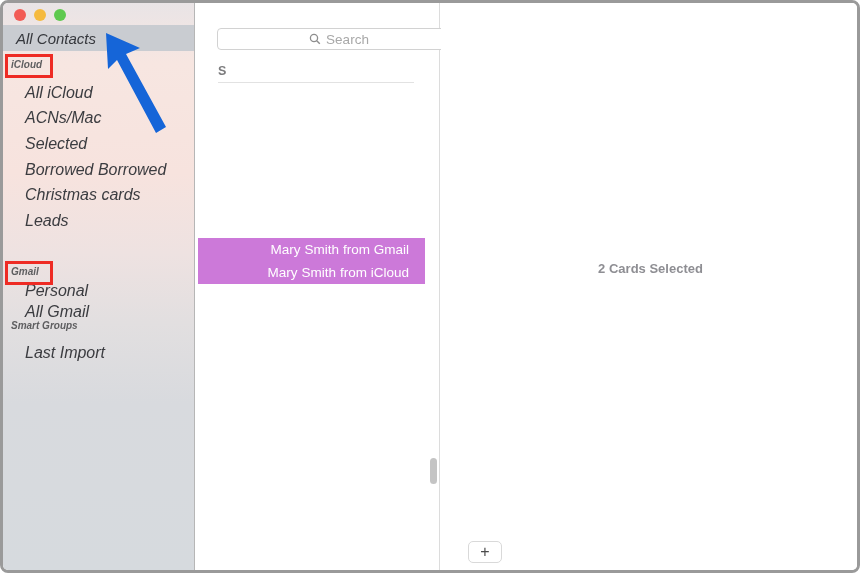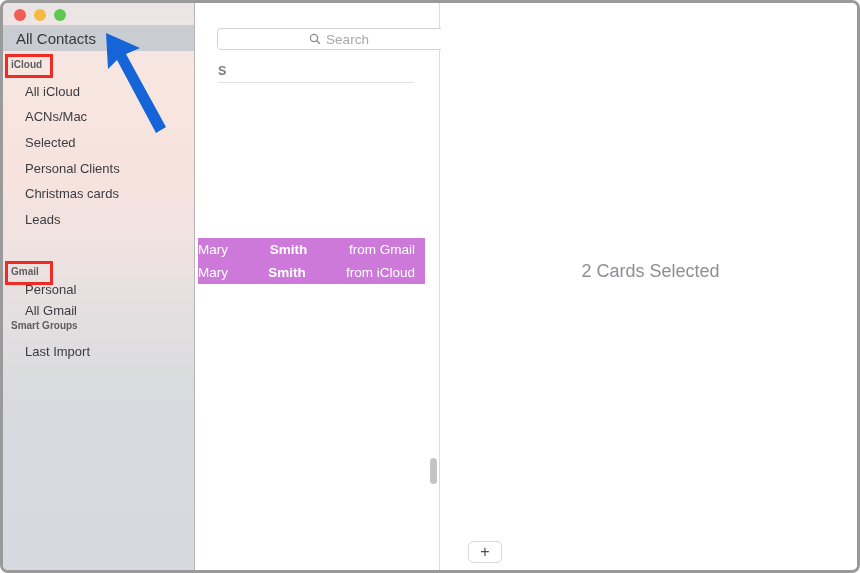--- a/index.html
+++ b/index.html
@@ -30,20 +30,21 @@
     background: linear-gradient(to bottom,
         #e9e4e6 0px,
         #f7e6e1 60px,
         #f7e3de 170px,
         #eee2e1 250px,
         #e2dfe0 320px,
         #d8dade 400px,
         #d6dade 567px);
     border-right: 1px solid #b6b6b6;
     overflow: hidden;
+    font-style: italic;
   }
 
   #traffic-lights {
     position: absolute;
     left: 11px; top: 6px;
     display: flex;
     gap: 8px;
   }
   .light { width: 12px; height: 12px; border-radius: 50%; }
   .light.red    { background: #f25c55; }
@@ -68,21 +69,21 @@
   .side-group-header {
     position: absolute;
     left: 8px;
     font-size: 10px;
     font-weight: bold;
     color: #5e5e60;
   }
   .side-item {
     position: absolute;
     left: 22px;
-    font-size: 13px;
+    font-size: 16px;
     color: #3b3c40;
     white-space: nowrap;
   }
 
   
   .annot-box {
     position: absolute;
     border: 3px solid #ee2b24;
     background: transparent;
   }
@@ -135,29 +136,28 @@
   #selection-block {
     position: absolute;
     left: 2px; top: 235px;
     width: 227px; height: 46px;
     background: #cc79d9;
   }
   .contact-row {
     height: 23px;
     display: flex;
     align-items: center;
-    justify-content: space-between;
-    padding-right: 10px;
+    justify-content: flex-end;
+    padding-right: 16px;
     font-size: 13.5px;
     color: #ffffff;
     white-space: nowrap;
-    gap: 24px;
   }
   .contact-row .fn { font-weight: normal; }
-  .contact-row .ln { font-weight: bold; padding-left: 4px; }
+  .contact-row .ln { font-weight: normal; padding-left: 4px; }
   .contact-row .sfx { font-weight: normal; padding-left: 4px; }
 
   #list-scrollbar {
     position: absolute;
     left: 427px; top: 455px;
     width: 7px; height: 26px;
     background: #c4c4c4;
     border-radius: 4px;
   }
 
@@ -166,22 +166,22 @@
     position: absolute;
     left: 438px; top: 0;
     width: 419px; height: 567px;
     background: #ffffff;
   }
   #cards-selected {
     position: absolute;
     left: 0; top: 258px;
     width: 419px;
     text-align: center;
-    font-size: 18px;
-    font-weight: normal;
+    font-size: 13px;
+    font-weight: bold;
     color: #8e8e93;
   }
   #add-button {
     position: absolute;
     left: 27px; top: 538px;
     width: 34px; height: 22px;
     border: 1px solid #d9d9d9;
     border-radius: 5px;
     background: #ffffff;
     display: flex;
@@ -209,21 +209,21 @@
 
     <div id="all-contacts-row">
       <span class="label">All Contacts</span>
     </div>
 
     <div class="side-group-header" style="top:56px;">iCloud</div>
 
     <div class="side-item" style="top:81px;">All iCloud</div>
     <div class="side-item" style="top:106px;">ACNs/Mac</div>
     <div class="side-item" style="top:132px;">Selected</div>
-    <div class="side-item" style="top:158px;">Personal Clients</div>
+    <div class="side-item" style="top:158px;">Borrowed Borrowed</div>
     <div class="side-item" style="top:183px;">Christmas cards</div>
     <div class="side-item" style="top:209px;">Leads</div>
     <div class="side-item" style="top:235px;margin-top:44px;">Personal</div>
 
     <div class="side-group-header" style="top:263px;">Gmail</div>
     <div class="side-item" style="top:300px;">All Gmail</div>
 
     <div class="side-group-header" style="top:317px;">Smart Groups</div>
     <div class="side-item" style="top:341px;">Last Import</div>
 

